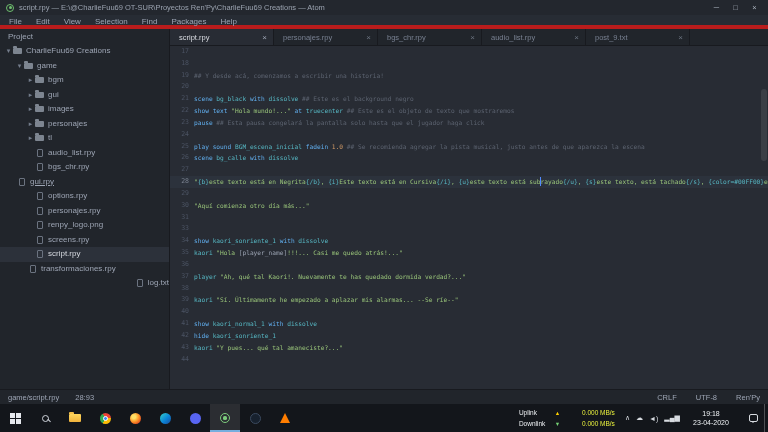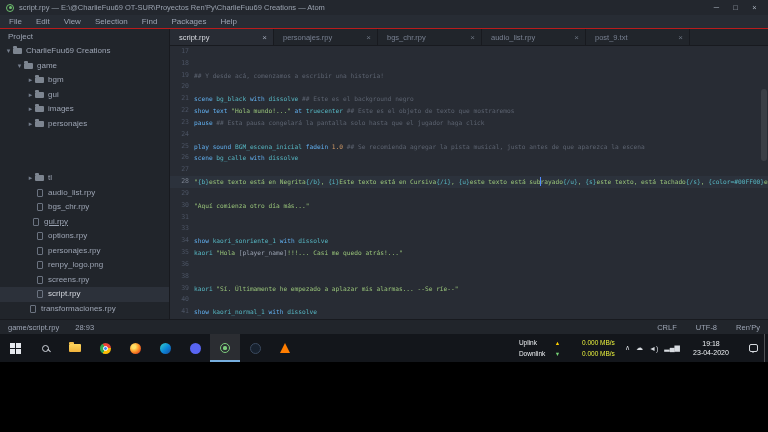--- a/index.html
+++ b/index.html
@@ -1,29 +1,29 @@
 <!DOCTYPE html>
 <html><head>
 <meta charset="utf-8">
 <style>
   * { margin:0; padding:0; box-sizing:border-box; }
   html,body { width:768px; height:432px; overflow:hidden; background:#000; }
-  .screen { position:relative; width:768px; height:362px; overflow:hidden;
+  .screen { position:relative; width:768px; height:432px; overflow:hidden;
             font-family:"Liberation Sans", sans-serif; color:#9da5b4; display:flex; flex-direction:column; }
 
   
   .titlebar { height:15px; background:#23272e; display:flex; align-items:center; padding:0 4px; flex:0 0 auto; }
   .atom-logo { width:8px; height:8px; border:1.5px solid #6fc06f; border-radius:50%; margin:0 5px 0 2px; position:relative; }
   .atom-logo::after { content:""; position:absolute; inset:1.5px; background:#6fc06f; border-radius:50%; }
   .title-text { font-size:7.5px; color:#9aa2af; white-space:nowrap; overflow:hidden; flex:1; }
   .win-controls { display:flex; }
   .win-btn { width:19px; text-align:center; font-size:7.5px; color:#aab2bd; cursor:default; line-height:15px; }
 
   
-  .menubar { height:14px; background:#272c34; display:flex; align-items:flex-start; padding-left:2px; flex:0 0 auto; border-bottom:1px solid #b91c1c; }
+  .menubar { height:14px; background:#272c34; display:flex; align-items:flex-start; padding-left:2px; flex:0 0 auto; border-bottom:4px solid #b91c1c; }
   .menu-item { font-size:8px; color:#9da5b4; padding:0 7px; line-height:14px; }
 
   
   .main { flex:1 1 auto; display:flex; min-height:0; }
 
   
   .tree-panel { width:170px; flex:0 0 170px; background:#21252b; border-right:1px solid #181a1f; overflow:hidden; }
   .tree-header { font-size:8px; color:#9da5b4; padding:3px 8px 2px 8px; height:15px; }
   .tree-row { height:14.5px; line-height:14.5px; display:flex; align-items:center; white-space:nowrap; cursor:default; }
   .tree-row.selected { background:#2c313a; }
@@ -155,36 +155,36 @@
           <div class="tree-row" style="padding-left: 26px;">
             <span class="chev">▸</span>
             <span class="i-folder"></span>
             <span class="tree-label">images</span>
           </div>
           <div class="tree-row" style="padding-left: 26px;">
             <span class="chev">▸</span>
             <span class="i-folder"></span>
             <span class="tree-label">personajes</span>
           </div>
-          <div class="tree-row" style="padding-left: 26px; margin-top: 40px;">
+          <div class="tree-row" style="padding-left: 26px;">
             <span class="chev">▸</span>
             <span class="i-folder"></span>
             <span class="tree-label">tl</span>
           </div>
           <div class="tree-row" style="padding-left: 26px;">
             <span class="chev"></span>
             <span class="i-file"></span>
             <span class="tree-label">audio_list.rpy</span>
           </div>
           <div class="tree-row" style="padding-left: 26px;">
             <span class="chev"></span>
             <span class="i-file"></span>
             <span class="tree-label">bgs_chr.rpy</span>
           </div>
-          <div class="tree-row" style="padding-left: 22px; text-decoration: underline;">
+          <div class="tree-row" style="padding-left: 8px; text-decoration: underline;">
             <span class="chev"></span>
             <span class="i-file"></span>
             <span class="tree-label">gui.rpy</span>
           </div>
           <div class="tree-row" style="padding-left: 26px;">
             <span class="chev"></span>
             <span class="i-file"></span>
             <span class="tree-label">options.rpy</span>
           </div>
           <div class="tree-row" style="padding-left: 26px;">
@@ -255,20 +255,21 @@
           <div class="code-row"><span class="gutter">26</span><span class="code-text"><span class="tk-k">scene </span><span class="tk-n">bg_calle </span><span class="tk-k">with </span><span class="tk-n">dissolve</span></span></div>
           <div class="code-row"><span class="gutter">27</span><span class="code-text"></span></div>
           <div class="code-row hl"><span class="gutter">28</span><span class="code-text"><span class="tk-s">"</span><span class="tk-t">{b}</span><span class="tk-s">este texto está en Negrita</span><span class="tk-t">{/b}</span><span class="tk-s">, </span><span class="tk-t">{i}</span><span class="tk-s">Este texto está en Cursiva</span><span class="tk-t">{/i}</span><span class="tk-s">, </span><span class="tk-t">{u}</span><span class="tk-s">este texto está subrayado</span><span class="tk-t">{/u}</span><span class="tk-s">, </span><span class="tk-t">{s}</span><span class="tk-s">este texto, está tachado</span><span class="tk-t">{/s}</span><span class="tk-s">, </span><span class="tk-t">{color=#00FF00}</span><span class="tk-s">este texto, está en color verde..."</span><span class="caret" style="left: 93ch;"></span></span></div>
           <div class="code-row"><span class="gutter">29</span><span class="code-text"></span></div>
           <div class="code-row"><span class="gutter">30</span><span class="code-text"><span class="tk-s">"Aquí comienza otro día más..."</span></span></div>
           <div class="code-row"><span class="gutter">31</span><span class="code-text"></span></div>
           <div class="code-row"><span class="gutter">33</span><span class="code-text"></span></div>
           <div class="code-row"><span class="gutter">34</span><span class="code-text"><span class="tk-k">show </span><span class="tk-n">kaori_sonriente_1 </span><span class="tk-k">with </span><span class="tk-n">dissolve</span></span></div>
           <div class="code-row"><span class="gutter">35</span><span class="code-text"><span class="tk-n">kaori </span><span class="tk-s">"Hola </span><span class="tk-v">[player_name]</span><span class="tk-s">!!!... Casi me quedo atrás!..."</span></span></div>
           <div class="code-row"><span class="gutter">36</span><span class="code-text"></span></div>
+          <div class="code-row"><span class="gutter">37</span><span class="code-text"><span class="tk-n">player </span><span class="tk-s">"Ah, qué tal Kaori!. Nuevamente te has quedado dormida verdad?..."</span></span></div>
           <div class="code-row"><span class="gutter">38</span><span class="code-text"></span></div>
           <div class="code-row"><span class="gutter">39</span><span class="code-text"><span class="tk-n">kaori </span><span class="tk-s">"Sí. Últimamente he empezado a aplazar mis alarmas... --Se ríe--"</span></span></div>
           <div class="code-row"><span class="gutter">40</span><span class="code-text"></span></div>
           <div class="code-row"><span class="gutter">41</span><span class="code-text"><span class="tk-k">show </span><span class="tk-n">kaori_normal_1 </span><span class="tk-k">with </span><span class="tk-n">dissolve</span></span></div>
           <div class="code-row"><span class="gutter">42</span><span class="code-text"><span class="tk-k">hide </span><span class="tk-n">kaori_sonriente_1</span></span></div>
           <div class="code-row"><span class="gutter">43</span><span class="code-text"><span class="tk-n">kaori </span><span class="tk-s">"Y pues... qué tal amaneciste?..."</span></span></div>
           <div class="code-row"><span class="gutter">44</span><span class="code-text"></span></div>
         </div>
       <div class="scrollbar"></div>
     </div>

